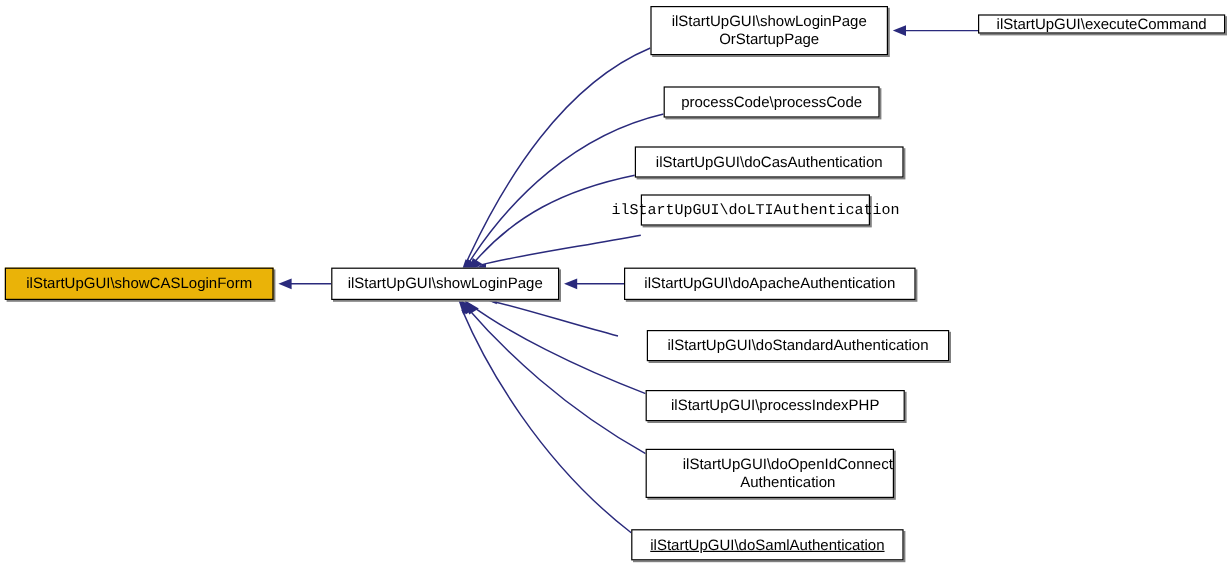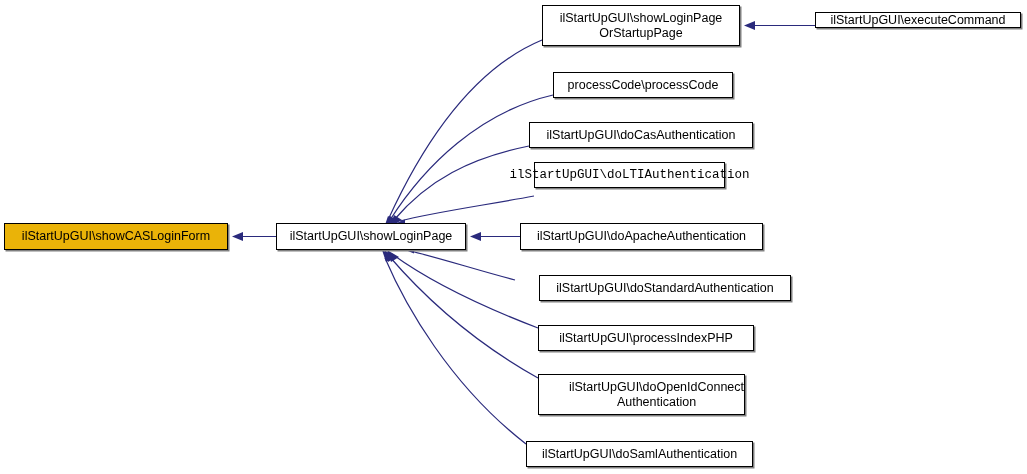--- a/index.html
+++ b/index.html
@@ -106,16 +106,16 @@
 OrStartupPage</span></div>
       <div class="node" style="left: 815px; top: 12px; width: 206px; height: 16px;"><span class="node-label">ilStartUpGUI\executeCommand</span></div>
       <div class="node" style="left: 553px; top: 72px; width: 180px; height: 26px;"><span class="node-label">processCode\processCode</span></div>
       <div class="node" style="left: 529px; top: 122px; width: 224px; height: 26px;"><span class="node-label">ilStartUpGUI\doCasAuthentication</span></div>
       <div class="node" style="left: 534px; top: 162px; width: 191px; height: 26px; font-family: Liberation Mono, monospace;"><span class="node-label">ilStartUpGUI\doLTIAuthentication</span></div>
       <div class="node" style="left: 520px; top: 223px; width: 243px; height: 27px;"><span class="node-label">ilStartUpGUI\doApacheAuthentication</span></div>
       <div class="node" style="left: 515px; top: 275px; width: 252px; height: 26px; margin-left: 24px;"><span class="node-label">ilStartUpGUI\doStandardAuthentication</span></div>
       <div class="node" style="left: 538px; top: 325px; width: 216px; height: 26px;"><span class="node-label">ilStartUpGUI\processIndexPHP</span></div>
       <div class="node" style="left: 538px; top: 374px; width: 207px; height: 41px; padding-left: 30px;"><span class="node-label">ilStartUpGUI\doOpenIdConnect
 Authentication</span></div>
-      <div class="node" style="left: 526px; top: 441px; width: 227px; height: 26px;"><span class="node-label">ilStartUpGUI\doSamlAuthentication</span></div>
+      <div class="node" style="left: 526px; top: 441px; width: 227px; height: 26px; text-decoration: underline;"><span class="node-label">ilStartUpGUI\doSamlAuthentication</span></div>
     </div>
 
 </div>
 
 </body></html>

